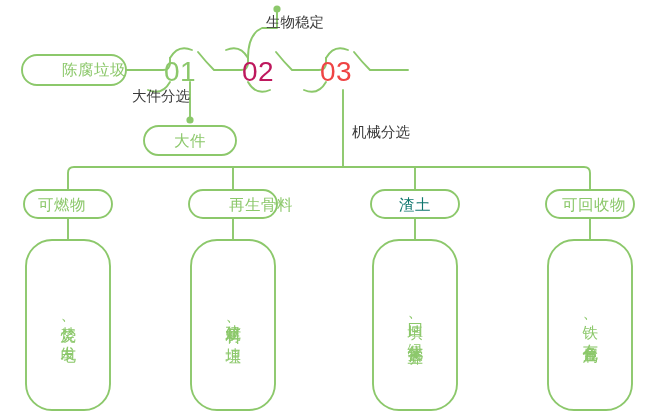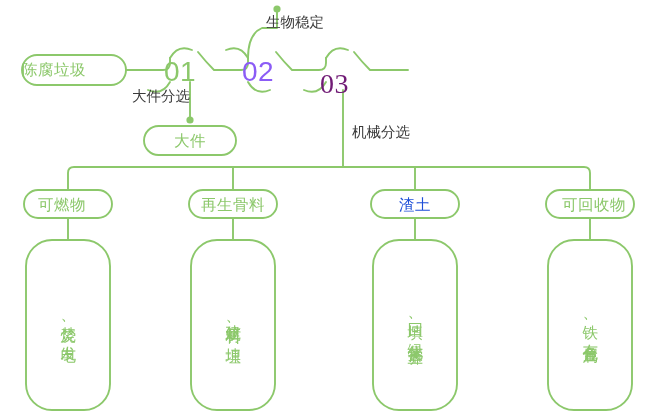--- a/index.html
+++ b/index.html
@@ -106,39 +106,39 @@
       <line x1="415" y1="218" x2="415" y2="240"></line>
       <line x1="590" y1="218" x2="590" y2="240"></line>
 
       <rect x="26" y="240" width="84" height="170" rx="26" ry="26"></rect>
       <rect x="191" y="240" width="84" height="170" rx="26" ry="26"></rect>
       <rect x="373" y="240" width="84" height="170" rx="26" ry="26"></rect>
       <rect x="548" y="240" width="84" height="170" rx="26" ry="26"></rect>
     </g>
   </svg>
 
-  <div class="lbl pill-text" style="left:22px; top:61px; width:104px; text-align:left; color:#8CC86B;">陈腐垃圾</div>
+  <div class="lbl pill-text" style="left:22px; top:61px; width:104px; text-align:right; color:#8CC86B;">陈腐垃圾</div>
 
   <div class="lbl stage-num" style="left:164px; top:55px; color:#8CC86B;">01</div>
 
-  <div class="lbl stage-num" style="left:242px; top:55px; color:#8b5cf6;">02</div>
+  <div class="lbl stage-num" style="left:242px; top:55px; color:#be185d;">02</div>
 
-  <div class="lbl stage-num" style="left:320px; top:67px; color:#701a75;font-family:Liberation Serif, serif;">03</div>
+  <div class="lbl stage-num" style="left:320px; top:55px; color:#ef4444;">03</div>
 
   <div class="lbl dark-label" style="left:132px; top:88px; width:54px; ">大件分选</div>
 
   <div class="lbl dark-label" style="left:266px; top:14px; width:54px; text-align:left;">生物稳定</div>
 
   <div class="lbl dark-label" style="left:352px; top:86px; width:54px; text-align:left;margin-top:38px;">机械分选</div>
 
   <div class="lbl pill-text" style="left:144px; top:132px; width:92px; text-align:center; color:#8CC86B;">大件</div>
 
   <div class="lbl pill-text" style="left:24px; top:196px; width:76px; text-align:center; color:#8CC86B;">可燃物</div>
-  <div class="lbl pill-text" style="left:189px; top:196px; width:88px; text-align:center; color:#8CC86B;">再生骨料</div>
-  <div class="lbl pill-text" style="left:371px; top:196px; width:88px; text-align:center; color:#1d4ed8;">渣土</div>
+  <div class="lbl pill-text" style="left:189px; top:196px; width:88px; text-align:center; color:#8CC86B;padding-left:28px;">再生骨料</div>
+  <div class="lbl pill-text" style="left:371px; top:196px; width:88px; text-align:center; color:#0f766e;">渣土</div>
   <div class="lbl pill-text" style="left:546px; top:196px; width:96px; text-align:center; color:#8CC86B;">可回收物</div>
 
   <div class="lbl vert-text" style="left:26px; top:240px; width:84px; height:170px; color:#8CC86B; display:flex; align-items:center; justify-content:center;">焚烧、发电</div>
   <div class="lbl vert-text" style="left:191px; top:240px; width:84px; height:170px; color:#8CC86B; display:flex; align-items:center; justify-content:center;">建筑材料、填埋</div>
   <div class="lbl vert-text" style="left:373px; top:240px; width:84px; height:170px; color:#8CC86B; display:flex; align-items:center; justify-content:center;">回填、绿化营养土</div>
   <div class="lbl vert-text" style="left:548px; top:240px; width:84px; height:170px; color:#8CC86B; display:flex; align-items:center; justify-content:center;">铁、有色金属</div>
 
 </div>
 
 </body></html>

